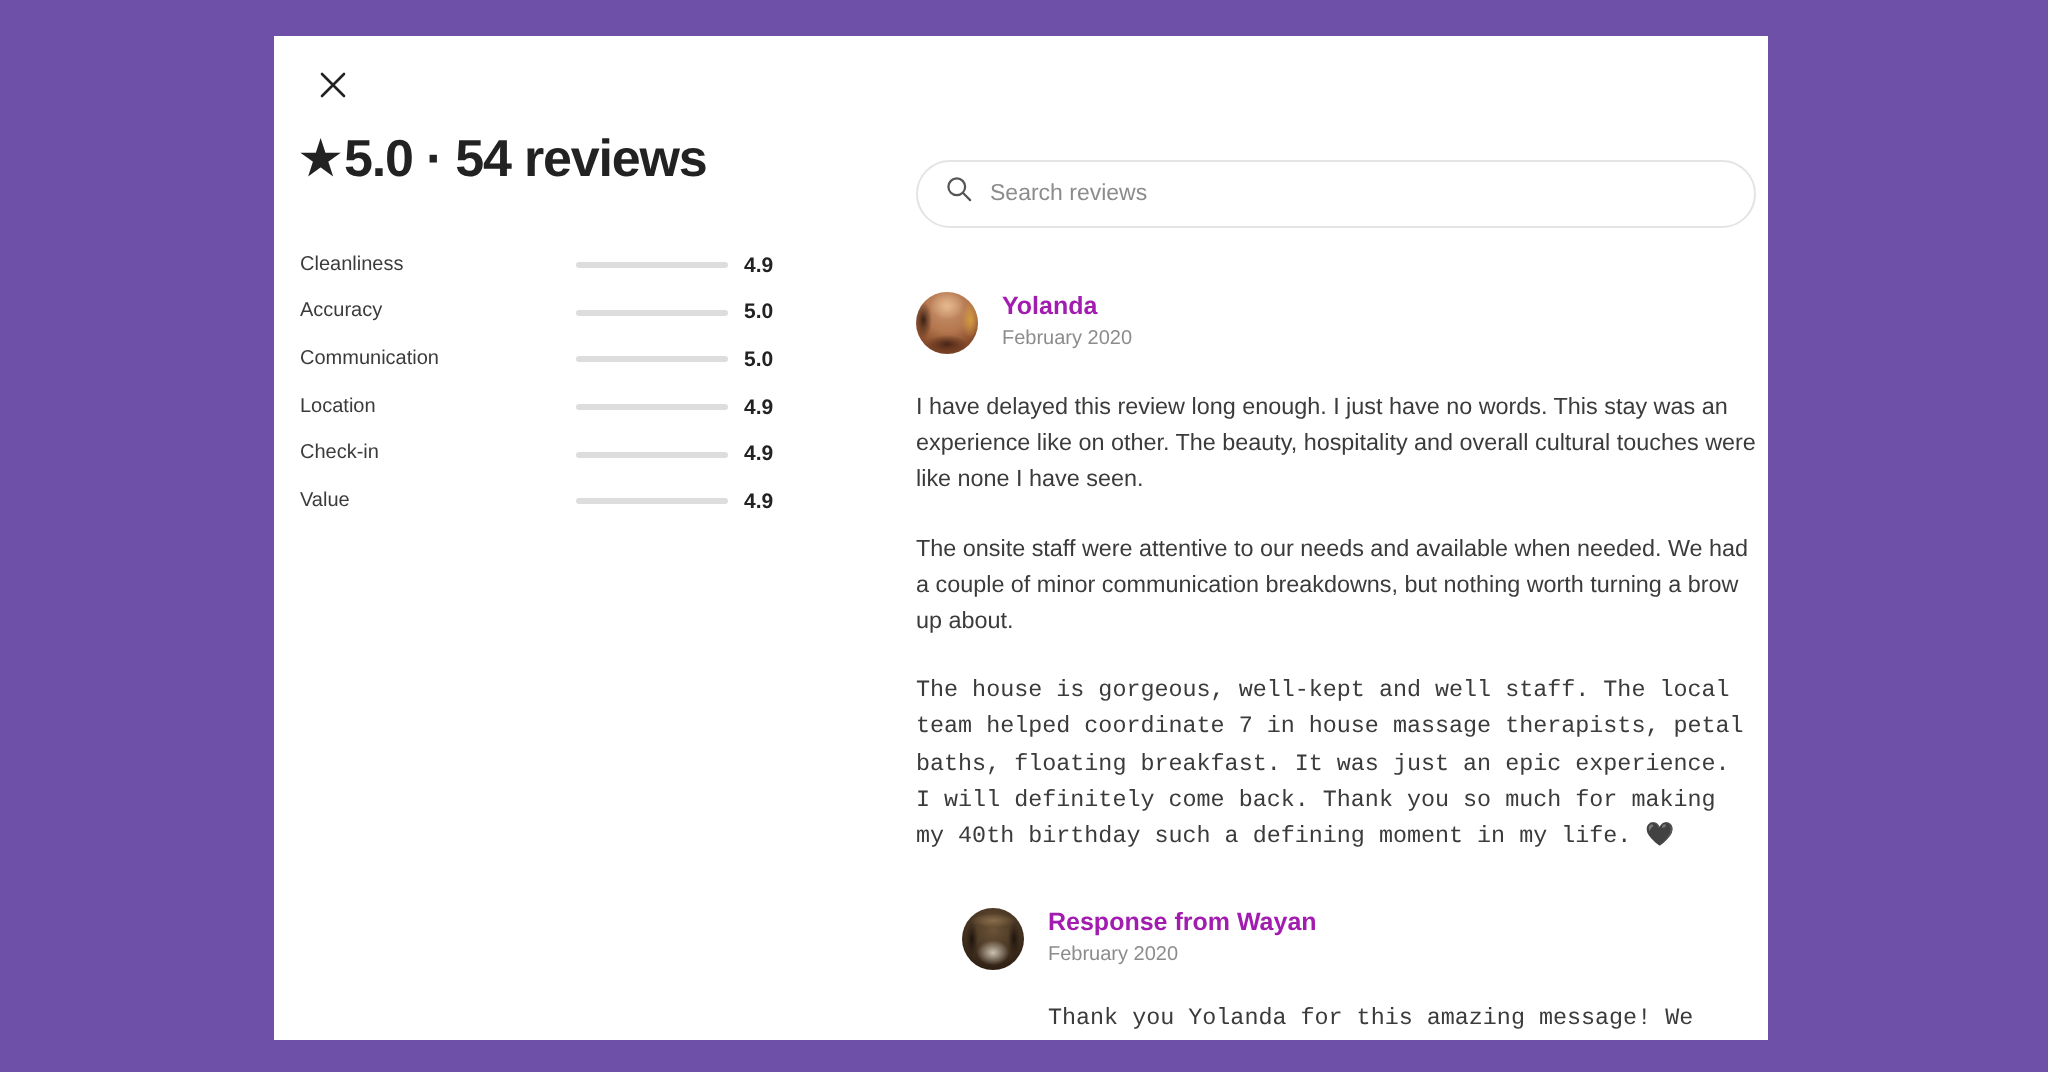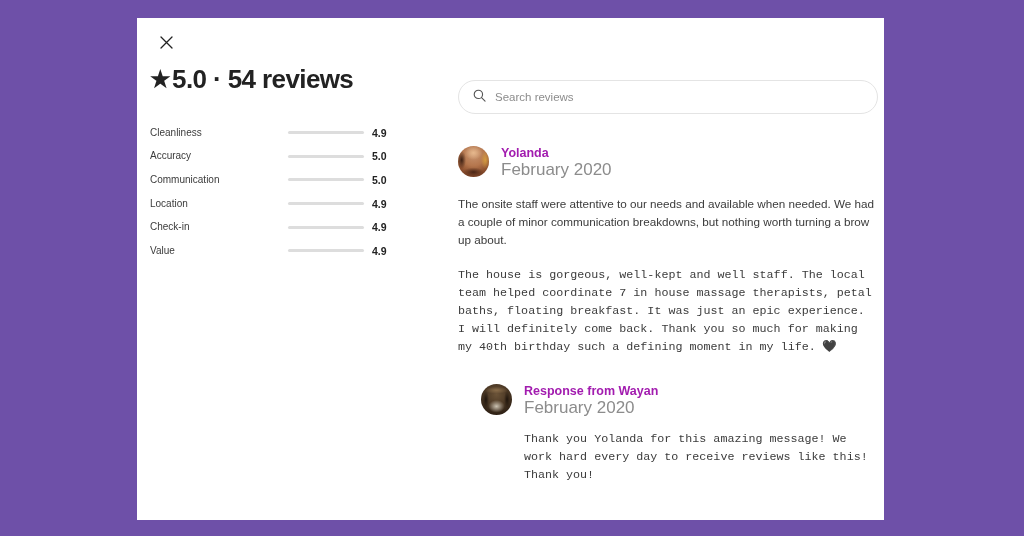--- a/index.html
+++ b/index.html
@@ -185,21 +185,21 @@
   }
 
   .reviewer-meta { display: flex; flex-direction: column; justify-content: center; }
   .reviewer-name {
     font-size: 12.5px;
     font-weight: bold;
     color: #a21caf;
     line-height: 16px;
   }
   .review-date {
-    font-size: 17px;
+    font-size: 10px;
     color: #8C8C8C;
     line-height: 16px;
     margin-top: 1px;
   }
 
   .review-body { margin-top: 17px; }
   .review-paragraph {
     margin: 0 0 16px 0;
     font-size: 11.7px;
     line-height: 18.2px;
@@ -302,20 +302,21 @@
 
         <div class="review-header">
           <div class="avatar avatar-guest"></div>
           <div class="reviewer-meta">
             <span class="reviewer-name">Yolanda</span>
             <span class="review-date">February 2020</span>
           </div>
         </div>
 
         <div class="review-body">
+          <p class="review-paragraph">I have delayed this review long enough. I just have no words. This stay was an experience like on other. The beauty, hospitality and overall cultural touches were like none I have seen.</p>
           <p class="review-paragraph">The onsite staff were attentive to our needs and available when needed. We had a couple of minor communication breakdowns, but nothing worth turning a brow up about.</p>
           <p class="review-paragraph">The house is gorgeous, well-kept and well staff. The local team helped coordinate 7 in house massage therapists, petal baths, floating breakfast. It was just an epic experience. I will definitely come back. Thank you so much for making my 40th birthday such a defining moment in my life. 🖤</p>
         </div>
 
         <div id="host-response">
           <div class="review-header">
             <div class="avatar avatar-host"></div>
             <div class="reviewer-meta">
               <span class="reviewer-name">Response from Wayan</span>
               <span class="review-date">February 2020</span>

